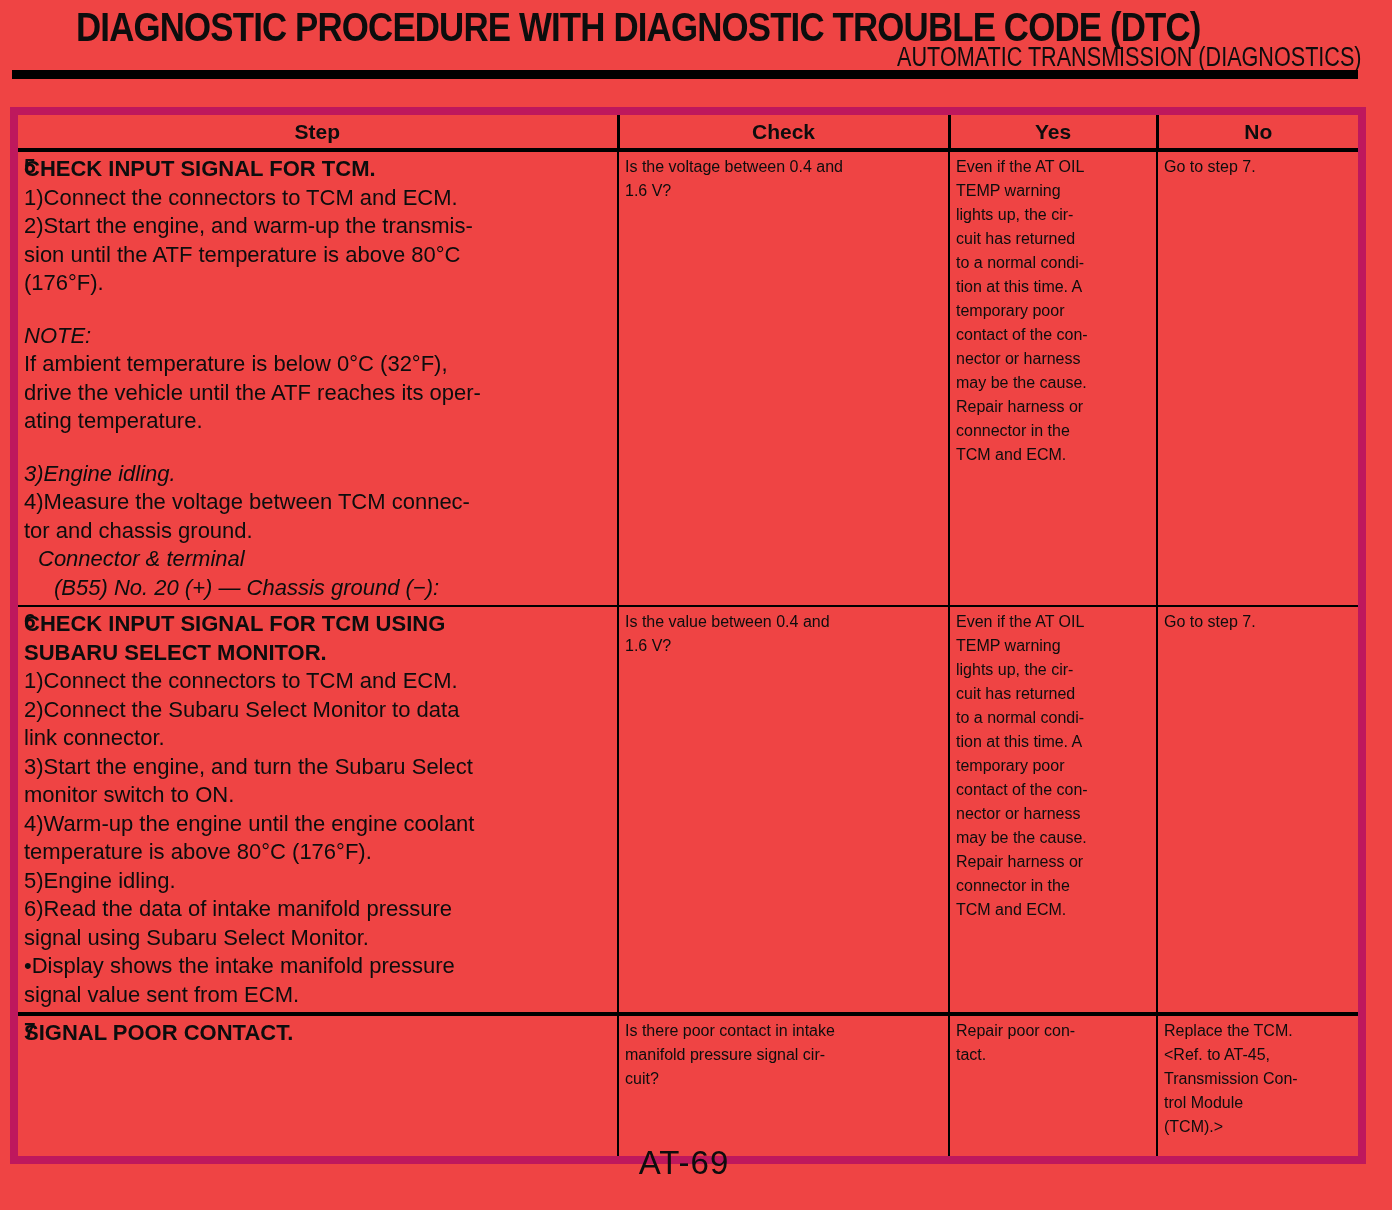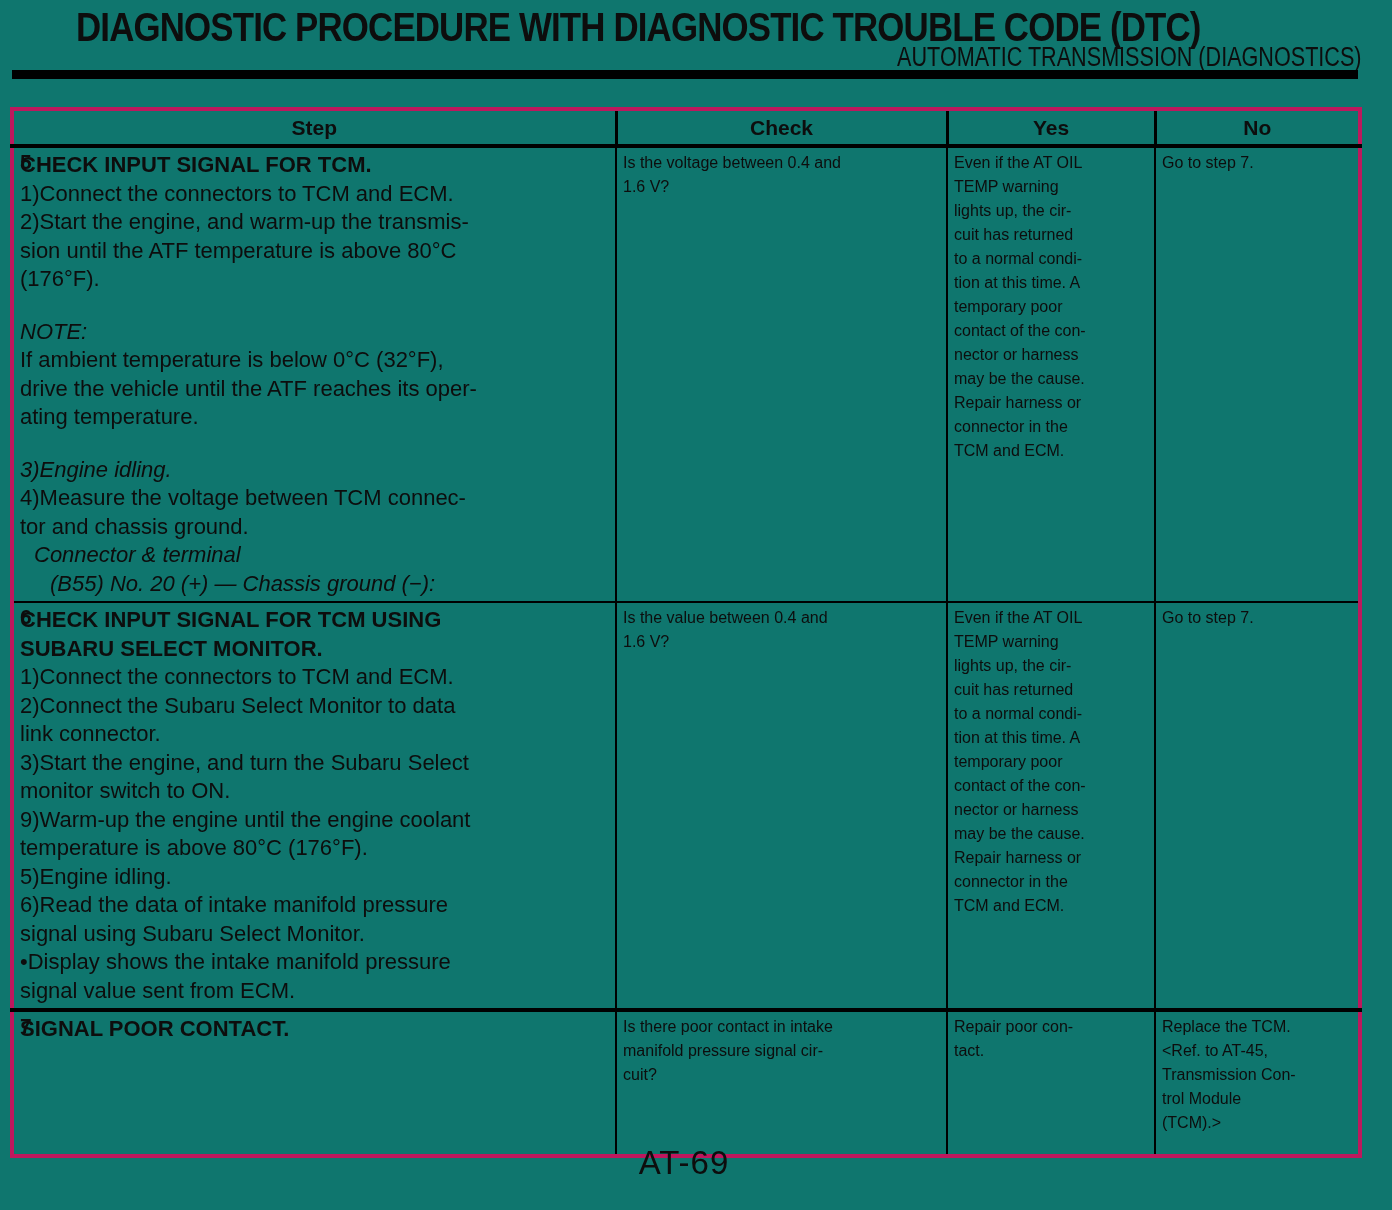--- a/index.html
+++ b/index.html
@@ -1,19 +1,19 @@
 <!DOCTYPE html>
 <html><head>
 <meta charset="utf-8">
 <style>
   html,body{margin:0;padding:0;background:#e8e8e8;}
   .page{
     position:relative;
     width:1392px;height:1210px;
-    background:#0f766e;
+    background:#ef4444;
     font-family:"Liberation Sans", sans-serif;
     color:#0d0d0d;
     overflow:hidden;
   }
   .title{
     position:absolute;left:76px;top:4px;
     font-size:41px;font-weight:bold;letter-spacing:-1px;
     white-space:nowrap;
     transform:scaleX(0.85);transform-origin:left top;
   }
@@ -24,21 +24,21 @@
     transform:scaleX(0.80);transform-origin:right top;
   }
   .rule{
     position:absolute;left:12px;top:70px;
     width:1346px;height:9px;background:#000;
   }
   table.diag{
     position:absolute;left:10px;top:107px;
     width:1348px;
     border-collapse:collapse;table-layout:fixed;
-    border:4px solid #be185d;
+    border:8px solid #be185d;
   }
   table.diag th{
     border:3px solid #000;border-bottom:4px solid #000;
     height:33px;
     font-size:21px;font-weight:bold;text-align:center;
     padding:0;
   }
   table.diag td{
     border:2px solid #000;
     vertical-align:top;
@@ -138,21 +138,21 @@
         <td class="step-cell">
           <span class="stepnum">6</span>
           <div class="step-content">
               <div class="para k-heading">CHECK INPUT SIGNAL FOR TCM USING
 SUBARU SELECT MONITOR.</div>
               <div class="para k-text">1)Connect the connectors to TCM and ECM.</div>
               <div class="para k-text">2)Connect the Subaru Select Monitor to data
 link connector.</div>
               <div class="para k-text">3)Start the engine, and turn the Subaru Select
 monitor switch to ON.</div>
-              <div class="para k-text">9)Warm-up the engine until the engine coolant
+              <div class="para k-text">4)Warm-up the engine until the engine coolant
 temperature is above 80°C (176°F).</div>
               <div class="para k-text">5)Engine idling.</div>
               <div class="para k-text">6)Read the data of intake manifold pressure
 signal using Subaru Select Monitor.</div>
               <div class="para k-text">•Display shows the intake manifold pressure
 signal value sent from ECM.</div>
             </div>
         </td>
         <td class="text-cell">Is the value between 0.4 and
 1.6 V?</td>

